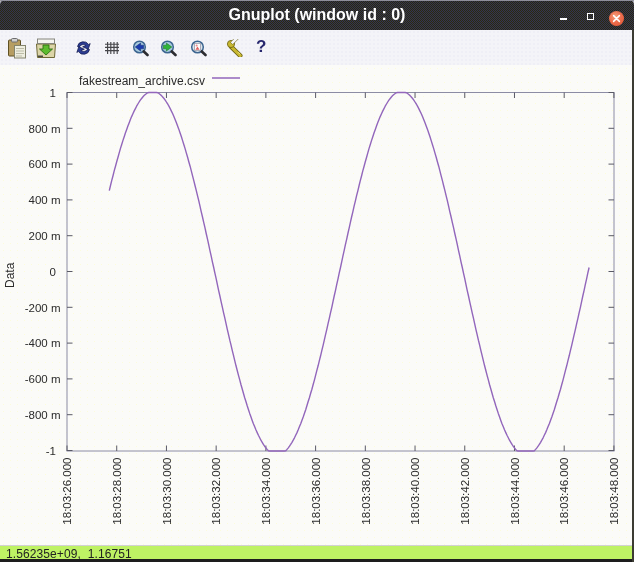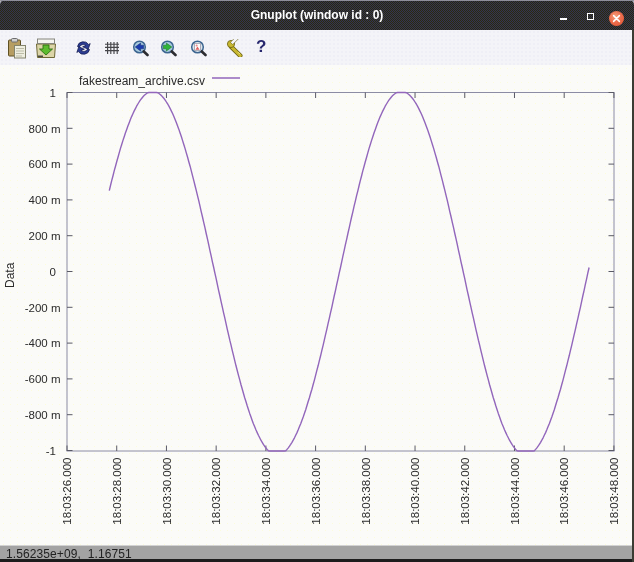--- a/index.html
+++ b/index.html
@@ -1,27 +1,27 @@
 <!DOCTYPE html>
 <html><head><meta charset="utf-8"><style>
 html,body{margin:0;padding:0;}
 body{width:634px;height:562px;position:relative;overflow:hidden;background:#fbfbf8;font-family:"Liberation Sans",sans-serif;}
 #titlebar{position:absolute;left:0;top:0;width:634px;height:30px;border-radius:5px 5px 0 0;
  background:conic-gradient(#333352 25%,#2a2a0f 0 50%,#333352 0 75%,#2a2a0f 0);background-size:2px 2px;}
 #titlebar:before{content:"";position:absolute;left:0;top:0;width:634px;height:1px;background:#8e8e9a;border-radius:6px 6px 0 0;}
-#title{position:absolute;left:0;top:0;width:634px;text-align:center;line-height:30px;color:#fff;font-weight:bold;font-size:12px;}
+#title{position:absolute;left:0;top:0;width:634px;text-align:center;line-height:30px;color:#fff;font-weight:bold;font-size:16px;}
 #minbtn{position:absolute;left:560px;top:18px;width:7px;height:2px;background:#fff;}
 #maxbtn{position:absolute;left:587px;top:13px;width:5px;height:5px;border:1px solid #fff;}
 #closebtn{position:absolute;left:609px;top:11px;width:15px;height:15px;border-radius:50%;
  background:radial-gradient(circle at 42% 36%,#f5a27f 0%,#ec6e4e 45%,#e1502f 100%);}
 #toolbar{position:absolute;left:0;top:30px;width:634px;height:35px;background:#f4f4f8;
  background-image:radial-gradient(#e0e0f0 22%,rgba(0,0,0,0) 26%);background-size:4px 4px;}
 #plotbg{position:absolute;left:0;top:65px;width:632px;height:480px;background:#fbfbf8;
  background-image:radial-gradient(#fcfcdc 14%,rgba(0,0,0,0) 18%);background-size:7px 7px;}
-#statusbar{position:absolute;left:0;top:545px;width:632px;height:14px;background:#a3a3a3;border-top:1px solid #d2d2d2;
+#statusbar{position:absolute;left:0;top:545px;width:632px;height:14px;background:#bef264;border-top:1px solid #d2d2d2;
  font-size:12px;color:#222;}
 #statusbar span{position:absolute;left:6px;top:0.5px;letter-spacing:0.1px;}
 #bottomstrip{position:absolute;left:0;top:559px;width:634px;height:3px;background:#1d1d1d;}
 #rightstrip{position:absolute;left:632px;top:30px;width:2px;height:532px;background:#3c3c33;}
 svg{position:absolute;left:0;top:0;}
 .tl{font-size:11.5px;fill:#2b2b2b;}
 .tb{font-size:12px;fill:#2b2b2b;}
 </style></head><body>
 <div id="plotbg"></div>
 <svg id="plot" width="634" height="562" viewBox="0 0 634 562">

